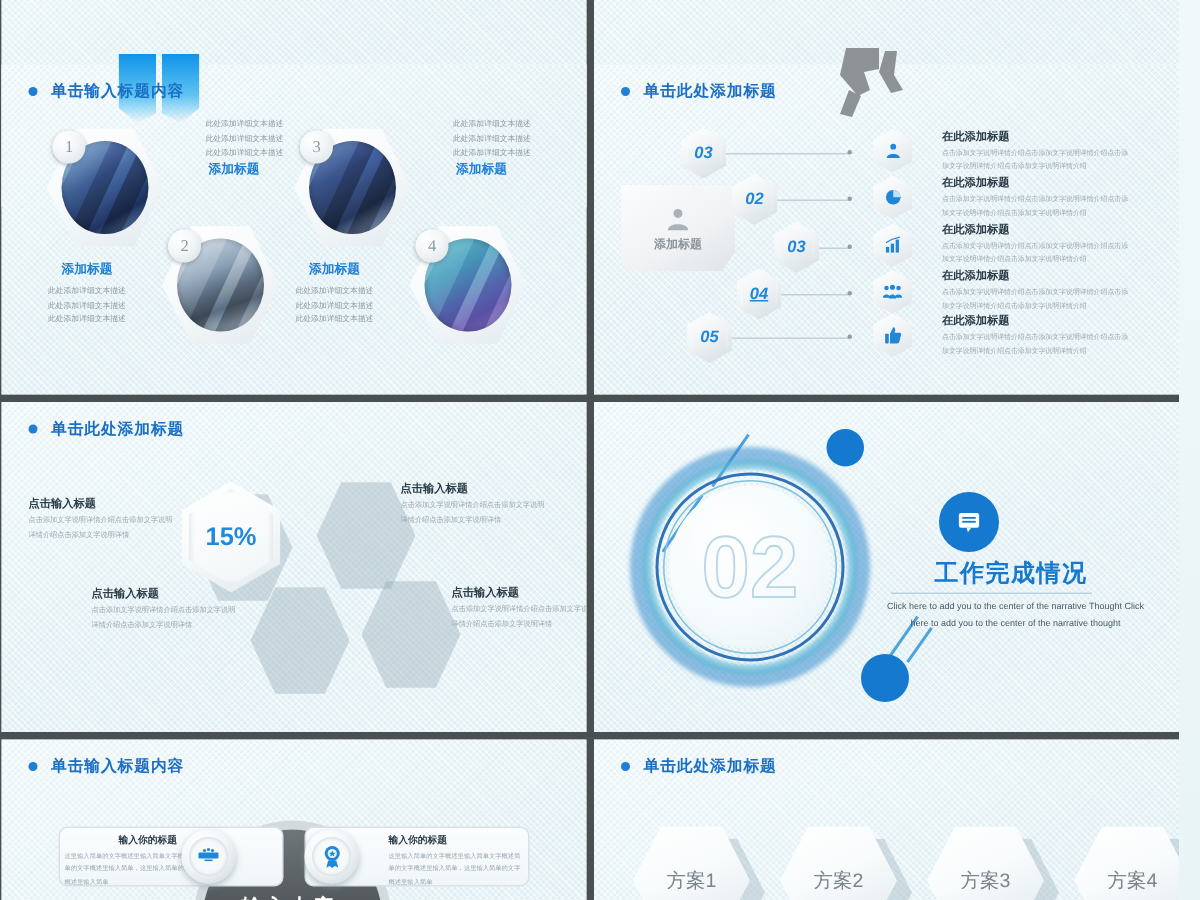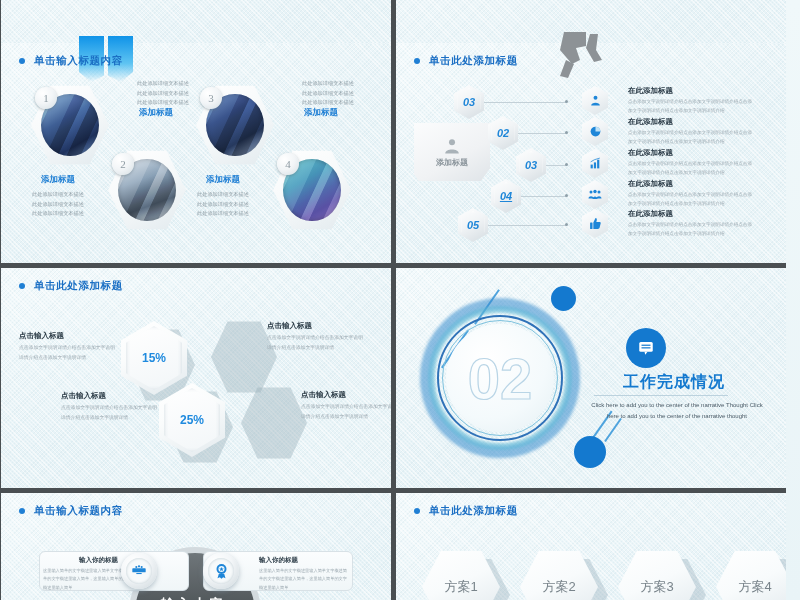--- a/index.html
+++ b/index.html
@@ -119,21 +119,21 @@
   .conn{position:absolute;height:1px;background:#c3d0d7;}
   .rt-title{position:absolute;font-size:7.5px;font-weight:bold;color:#2a3a46;white-space:nowrap;}
   .rt-body{position:absolute;font-size:4.6px;color:#9aa7af;line-height:2.0;width:128px;}
 
   
   .pct-hex{
     position:absolute;width:66px;height:74px;
     clip-path: polygon(50% 0%, 100% 26%, 100% 74%, 50% 100%, 0% 74%, 0% 26%);
     background: linear-gradient(155deg,#ffffff 0%,#fafcfc 40%,#e3eaee 100%);
     display:flex;align-items:center;justify-content:center;
-    font-size:12px;font-weight:bold;color:#1f8ade;
+    font-size:17px;font-weight:bold;color:#1f8ade;
   }
   .pct-hex .inner{position:absolute;inset:5px;clip-path:polygon(50% 0%,100% 26%,100% 74%,50% 100%,0% 74%,0% 26%);
     background:linear-gradient(160deg,#ffffff,#f2f6f8);box-shadow:inset 0 0 4px rgba(160,180,190,.45);}
   .pct-hex span{position:relative;z-index:3;}
   .pct-lbl{position:absolute;font-size:7.5px;font-weight:bold;color:#2c3c47;white-space:nowrap;}
   .pct-body{position:absolute;font-size:4.8px;color:#9aa7af;line-height:2.0;width:96px;}
 
   
   .brush-wrap{position:absolute;left:24px;top:30px;width:160px;height:160px;}
   .brush-ring{position:absolute;border-radius:50%;}
@@ -336,24 +336,20 @@
       <span class="htxt">单击此处添加标题</span>
     </div>
 
     <div class="hexshadow" style="left:128px;top:60px;width:66px;height:74px;"></div>
     <div class="pct-hex" style="left:120px;top:53px;">
       <div class="inner"></div>
         <span>15%</span>
     </div>
     <div class="hexshadow" style="left:210px;top:52px;width:66px;height:74px;"></div>
     <div class="hexshadow" style="left:166px;top:122px;width:66px;height:74px;"></div>
-    <div class="pct-hex" style="left:158px;top:115px;">
-      <div class="inner"></div>
-        <span>25%</span>
-    </div>
     <div class="hexshadow" style="left:240px;top:118px;width:66px;height:74px;"></div>
 
     <div class="pct-lbl" style="left:18px;top:63px;">点击输入标题</div>
     <div class="pct-body" style="left:18px;top:75px;">点击添加文字说明详情介绍点击添加文字说明详情介绍点击添加文字说明详情</div>
     <div class="pct-lbl" style="left:266px;top:53px;">点击输入标题</div>
     <div class="pct-body" style="left:266px;top:65px;">点击添加文字说明详情介绍点击添加文字说明详情介绍点击添加文字说明详情</div>
     <div class="pct-lbl" style="left:60px;top:123px;">点击输入标题</div>
     <div class="pct-body" style="left:60px;top:135px;">点击添加文字说明详情介绍点击添加文字说明详情介绍点击添加文字说明详情</div>
     <div class="pct-lbl" style="left:300px;top:122px;">点击输入标题</div>
     <div class="pct-body" style="left:300px;top:134px;">点击添加文字说明详情介绍点击添加文字说明详情介绍点击添加文字说明详情</div>

